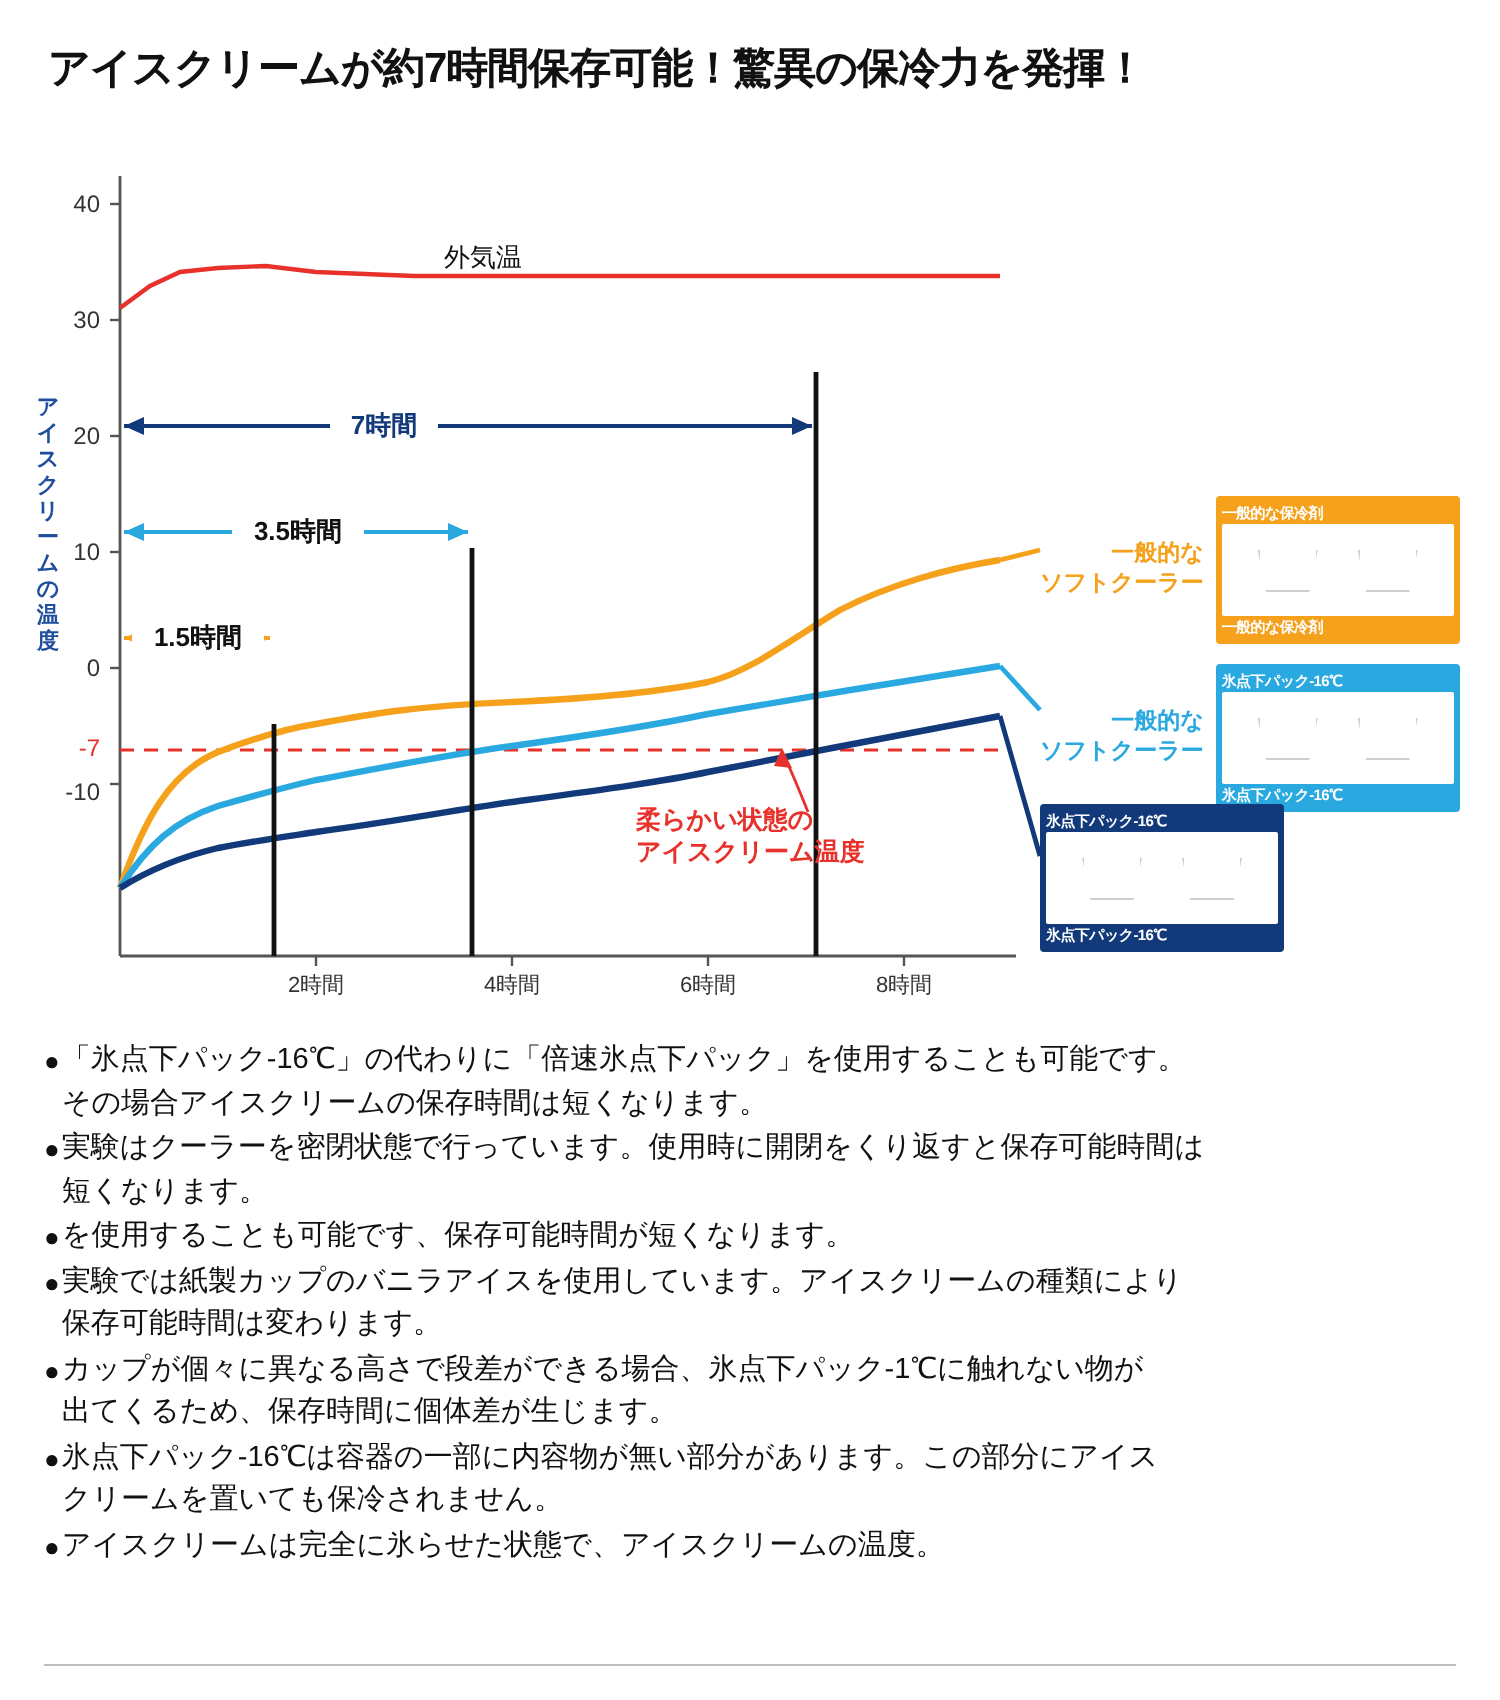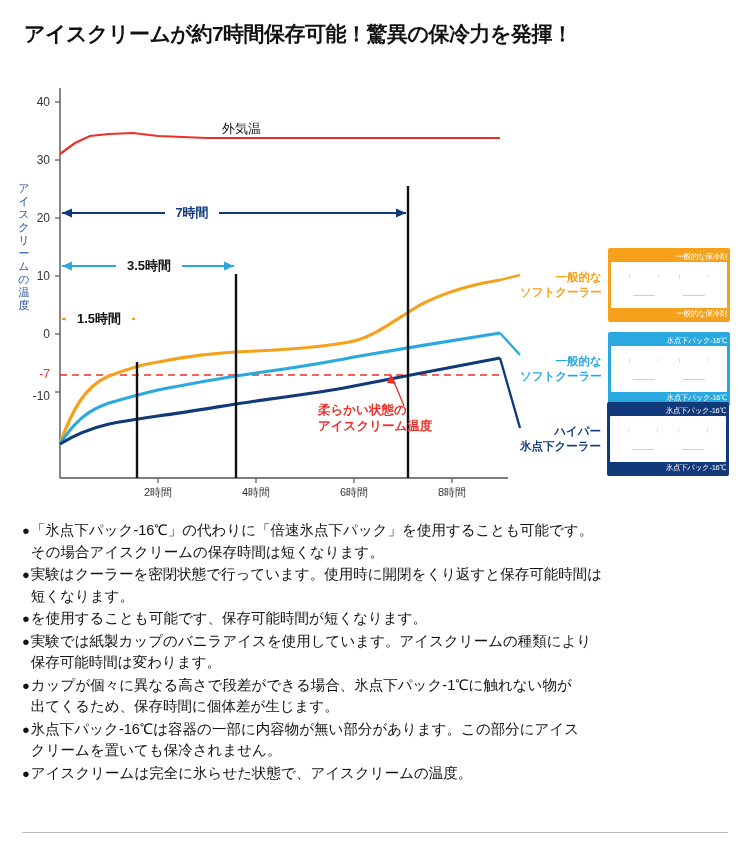--- a/index.html
+++ b/index.html
@@ -39,26 +39,26 @@
   }
   .chart-svg {
     position: absolute;
     left: 0;
     top: 0;
   }
   
   .y-caption {
     position: absolute;
     left: 16px;
-    top: 112px;
+    top: 128px;
     width: 16px;
     font-size: 11px;
     line-height: 13px;
     color: #1f4e9c;
-    font-weight: normal;
+    font-weight: bold;
     text-align: center;
     letter-spacing: 0px;
   }
   .legend-block {
     position: absolute;
     display: flex;
     align-items: center;
   }
   .legend-label {
     font-size: 11.5px;
@@ -77,24 +77,24 @@
   .cooler-inner {
     position: relative;
     height: 46px;
     background: #ffffff;
     border-radius: 1px;
     overflow: hidden;
   }
   .pack-bar {
     font-size: 7.5px;
     color: #ffffff;
-    text-align: right;
+    text-align: left;
     line-height: 11px;
     height: 11px;
-    font-weight: normal;
+    font-weight: bold;
     letter-spacing: -0.3px;
   }
   .cup-row {
     display: flex;
     justify-content: space-around;
     align-items: flex-end;
     height: 24px;
     padding: 0 8px;
     box-sizing: border-box;
   }
@@ -263,22 +263,20 @@
           <div class="cup-row" style="height:34px;">
             <div class="cup"></div>
             <div class="cup"></div>
           </div>
         </div>
         <div class="pack-bar" style="background:#29a9e0;">氷点下パック-16℃</div>
       </div>
     </div>
 
     <div class="legend-block" style="left:520px; top:332px;">
-      <div class="legend-label" style="color:#123a7a;">ハイパー
-氷点下クーラー</div>
       <div class="cooler-box" style="background:#123a7a;">
         <div class="pack-bar" style="background:#123a7a;">氷点下パック-16℃</div>
         <div class="cooler-inner">
           <div class="cup-row" style="height:34px;">
             <div class="cup"></div>
             <div class="cup"></div>
           </div>
         </div>
         <div class="pack-bar" style="background:#123a7a;">氷点下パック-16℃</div>
       </div>

